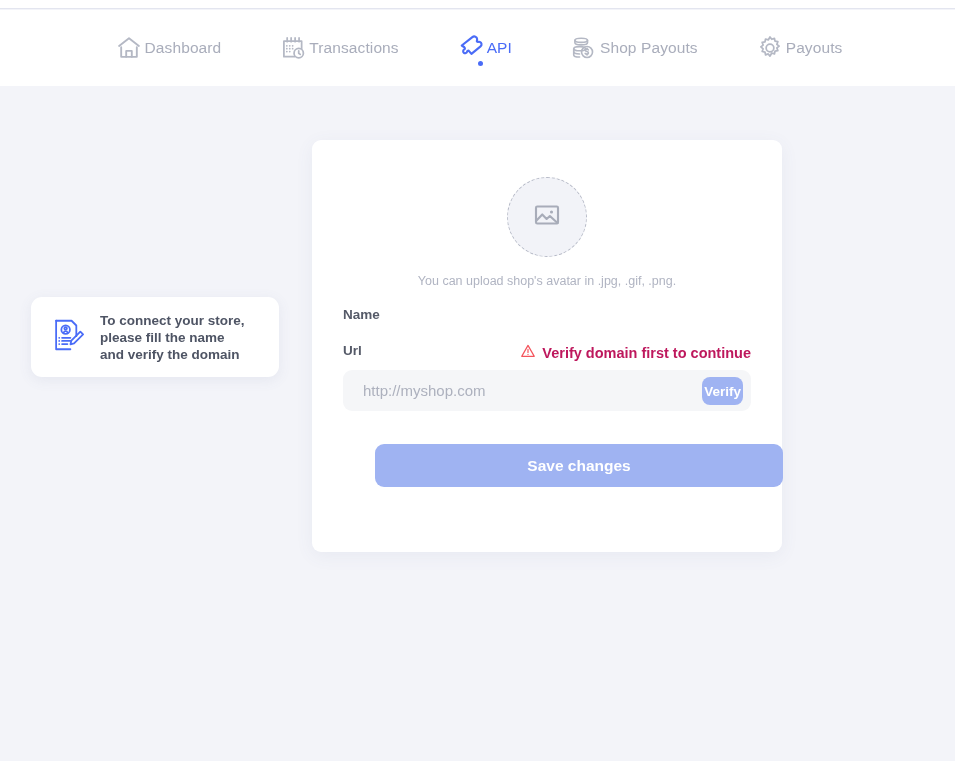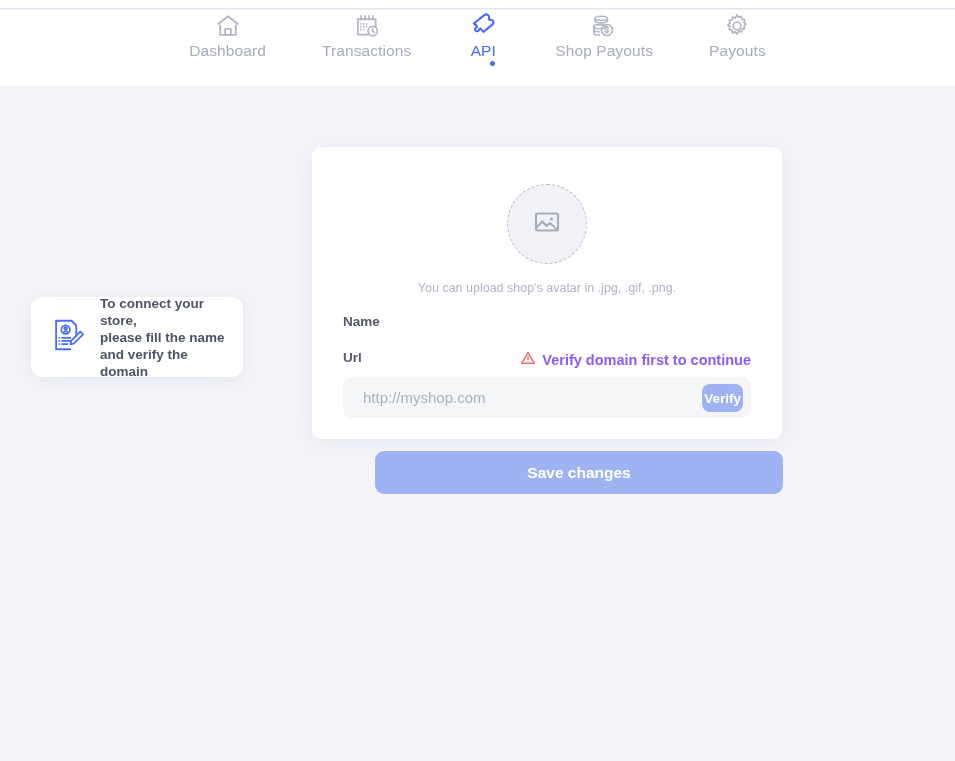--- a/index.html
+++ b/index.html
@@ -39,21 +39,20 @@
     gap: 0px;
   }
 
   .nav-item {
     display: flex;
     align-items: center;
     padding: 0 28px;
     height: 76px;
     position: relative;
     cursor: pointer;
-    flex-direction: column;
   }
 
   .nav-icon {
     width: 32px;
     height: 32px;
     display: flex;
     align-items: center;
     justify-content: center;
     flex: 0 0 auto;
   }
@@ -82,23 +81,23 @@
     top: 86px; left: 0;
     width: 955px;
     height: 675px;
     background: #f3f4f9;
   }
 
   
   #shop-card {
     position: absolute;
     left: 312px;
-    top: 61px;
+    top: 54px;
     width: 470px;
-    height: 292px;
+    height: 412px;
     background: #ffffff;
     border-radius: 9px;
     box-shadow: 0 4px 18px rgba(90, 100, 140, 0.07);
   }
 
   
   #avatar-wrap {
     display: flex;
     flex-direction: column;
     align-items: center;
@@ -138,21 +137,21 @@
   .field-label {
     font-size: 13.5px;
     color: #555a68;
     font-weight: bold;
   }
 
   .error-msg {
     display: flex;
     align-items: center;
     gap: 6px;
-    color: #8b5cf6;
+    color: #be185d;
     font-size: 14.5px;
     font-weight: bold;
   }
 
   .input-box {
     position: relative;
     width: 408px;
     height: 41px;
     background: #f5f6f8;
     border-radius: 9px;
@@ -205,21 +204,21 @@
     cursor: pointer;
     margin-top: 15px;
     margin-left: 32px;
   }
 
   
   #hint-card {
     position: absolute;
     left: 31px;
     top: 211px;
-    width: 212px;
+    width: 248px;
     height: 80px;
     background: #ffffff;
     border-radius: 11px;
     box-shadow: 0 3px 14px rgba(90, 100, 140, 0.09);
     display: flex;
     align-items: center;
     gap: 13px;
     padding: 0 18px;
   }
 

